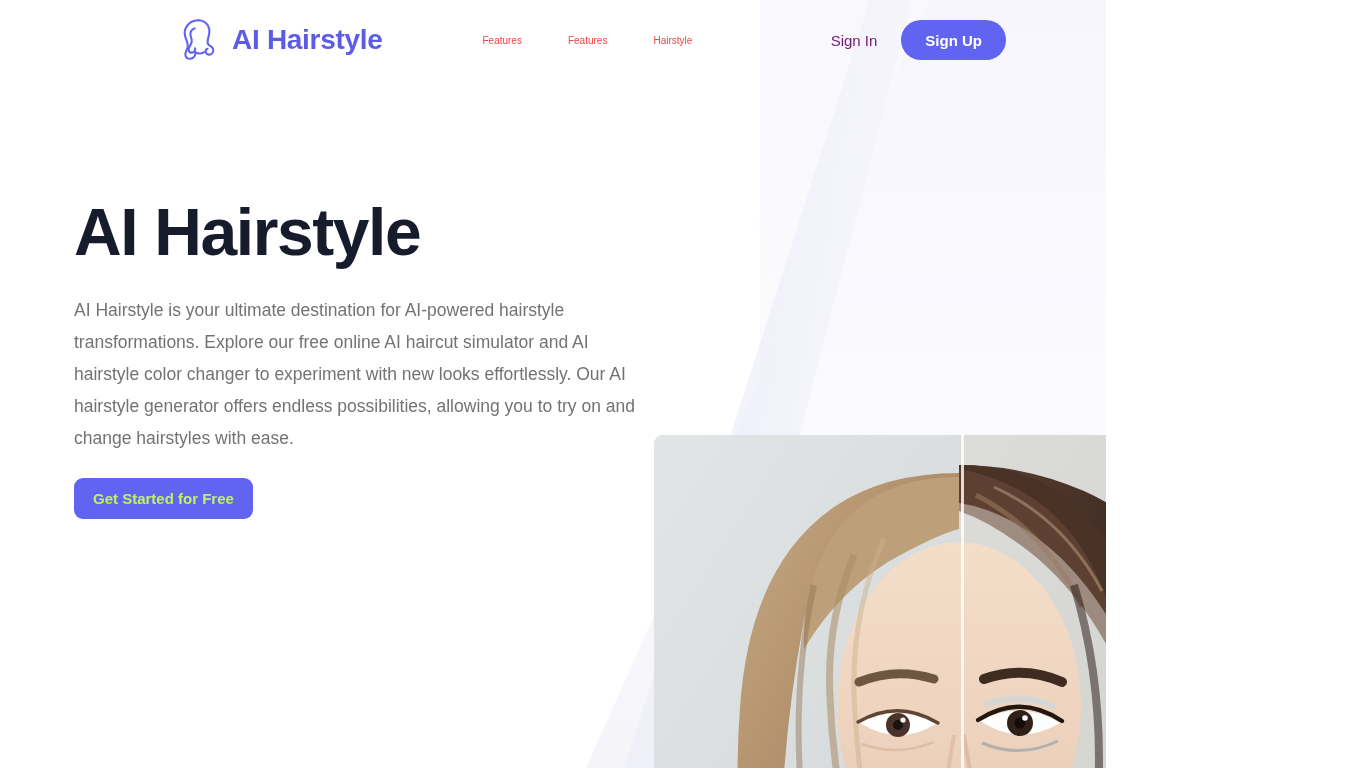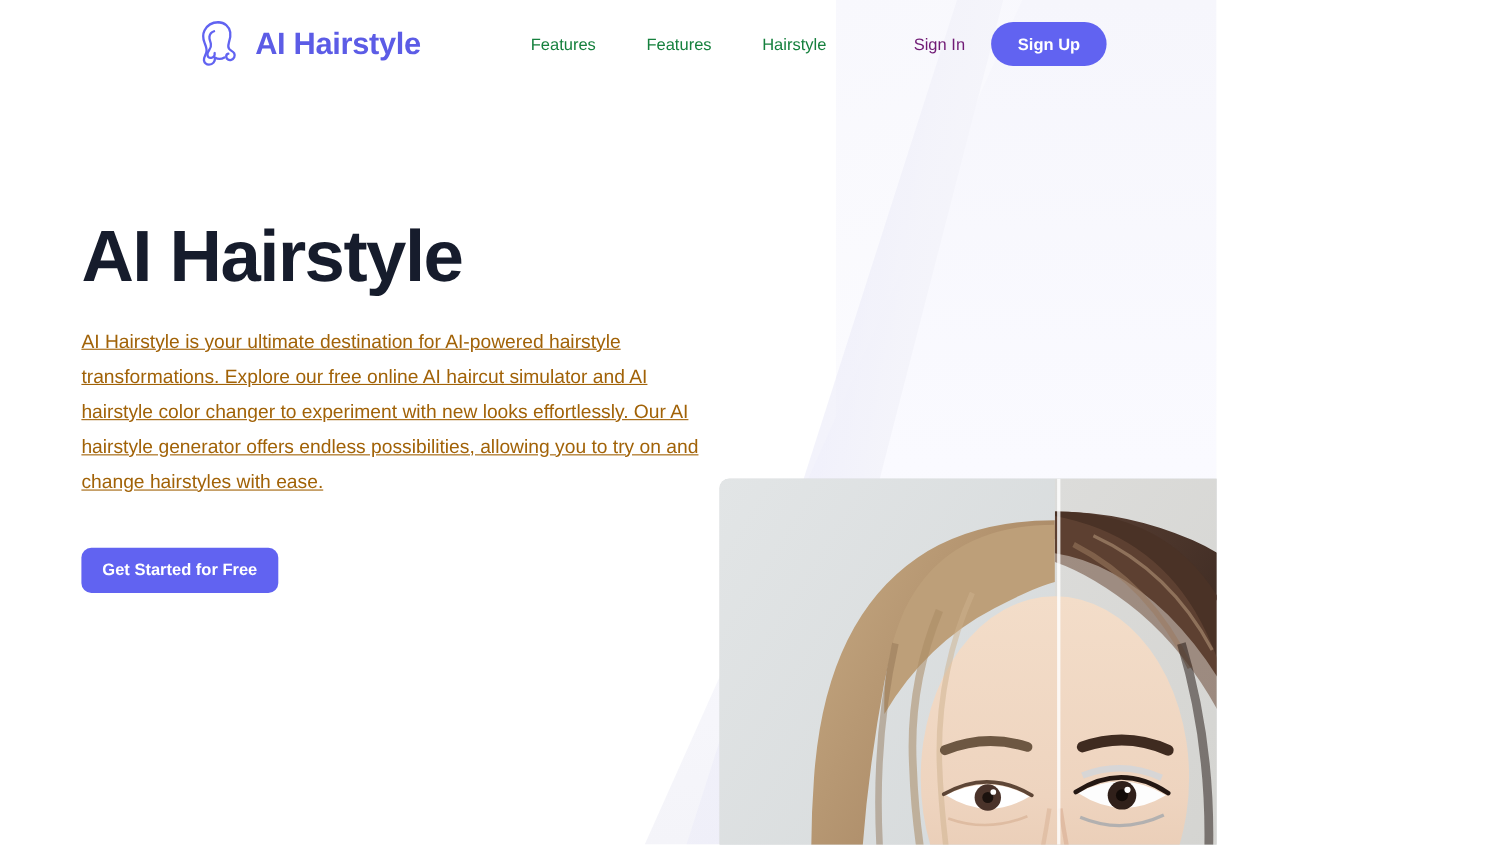--- a/index.html
+++ b/index.html
@@ -54,21 +54,21 @@
   .brand-name {
     font-size:28px; font-weight:bold; color:#5c5ce6;
     letter-spacing:-0.3px; white-space:nowrap;
   }
 
   nav.main-nav {
     display:flex; align-items:center; gap:46px;
     margin-left:100px;
   }
   nav.main-nav a {
-    font-size:15px; color:#15803d; text-decoration:none; white-space:nowrap;
+    font-size:10px; color:#ef4444; text-decoration:none; white-space:nowrap;
   }
 
   .header-right {
     margin-left:auto;
     display:flex; align-items:center; gap:0;
   }
   .lang-select {
     display:flex; align-items:center; gap:9px;
     height:42px; padding:0 13px;
     border:1px solid #e6e6ee; border-radius:9px;
@@ -98,30 +98,29 @@
     display:flex;
     padding:0 0 0 74px;
   }
   .hero-left { width:570px; padding-top:118px; }
   h1.hero-title {
     font-size:66px; font-weight:bold; line-height:1.04;
     color:#161c2c; letter-spacing:-1.4px;
     margin-bottom:27px;
   }
   p.hero-sub {
-    font-size:17.5px; line-height:32px; color:#a16207;
+    font-size:17.5px; line-height:32px; color:#737373;
     max-width:562px;
-    text-decoration:underline;
   }
   .cta {
     display:inline-flex; align-items:center; justify-content:center;
-    margin-top:44px;
+    margin-top:24px;
     height:41px; padding:0 19px;
     border:none; border-radius:9px;
-    background:#6163f1; color:#ffffff;
+    background:#6163f1; color:#bef264;
     font-size:15px; font-weight:bold;
     font-family:"Liberation Sans", sans-serif;
     cursor:pointer; white-space:nowrap;
   }
 
   
   .hero-right {
     position:relative;
     margin-left:10px;
     padding-top:0;

